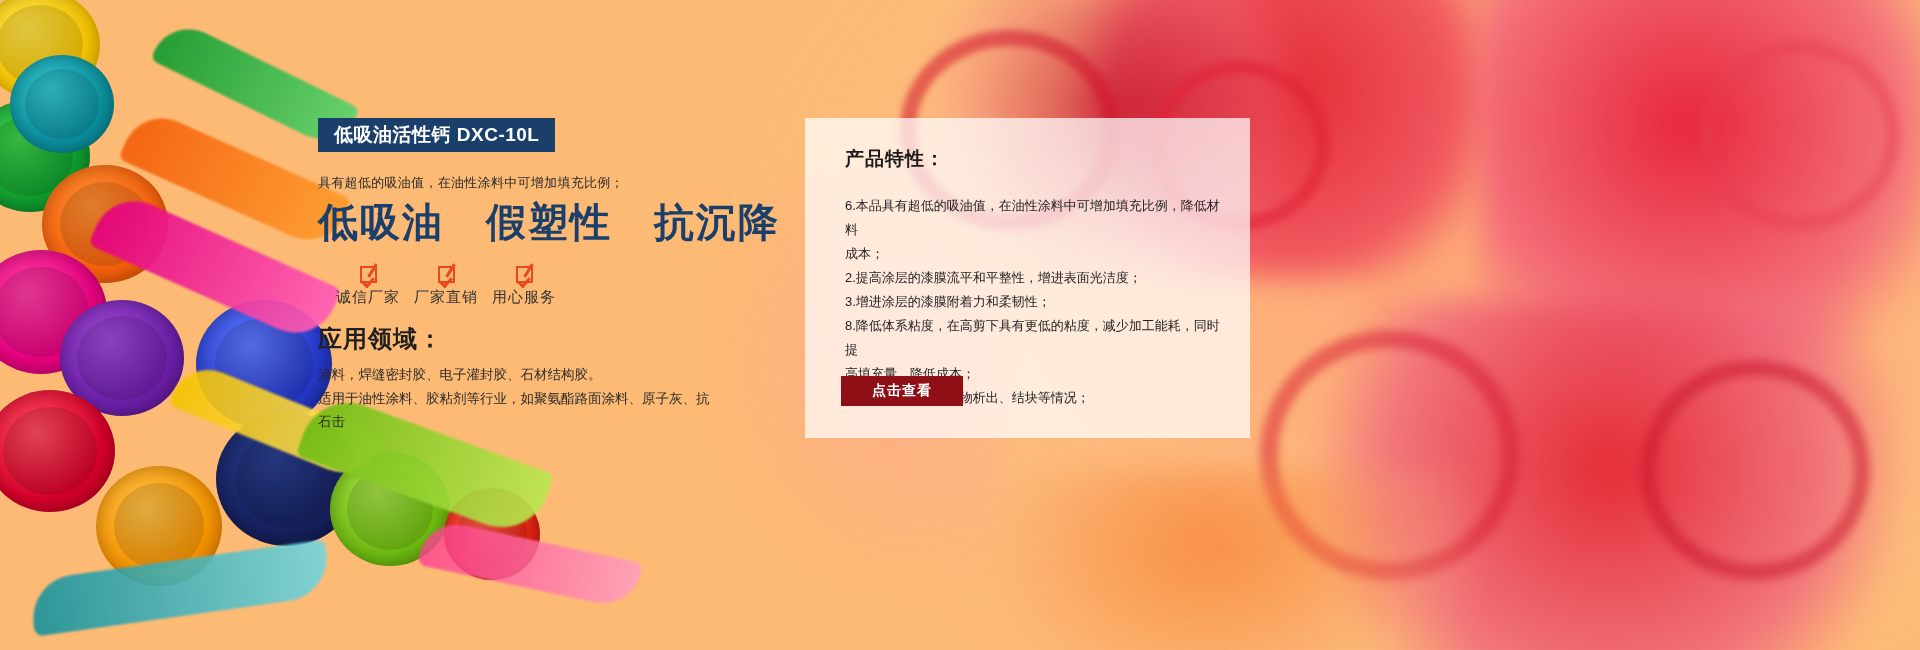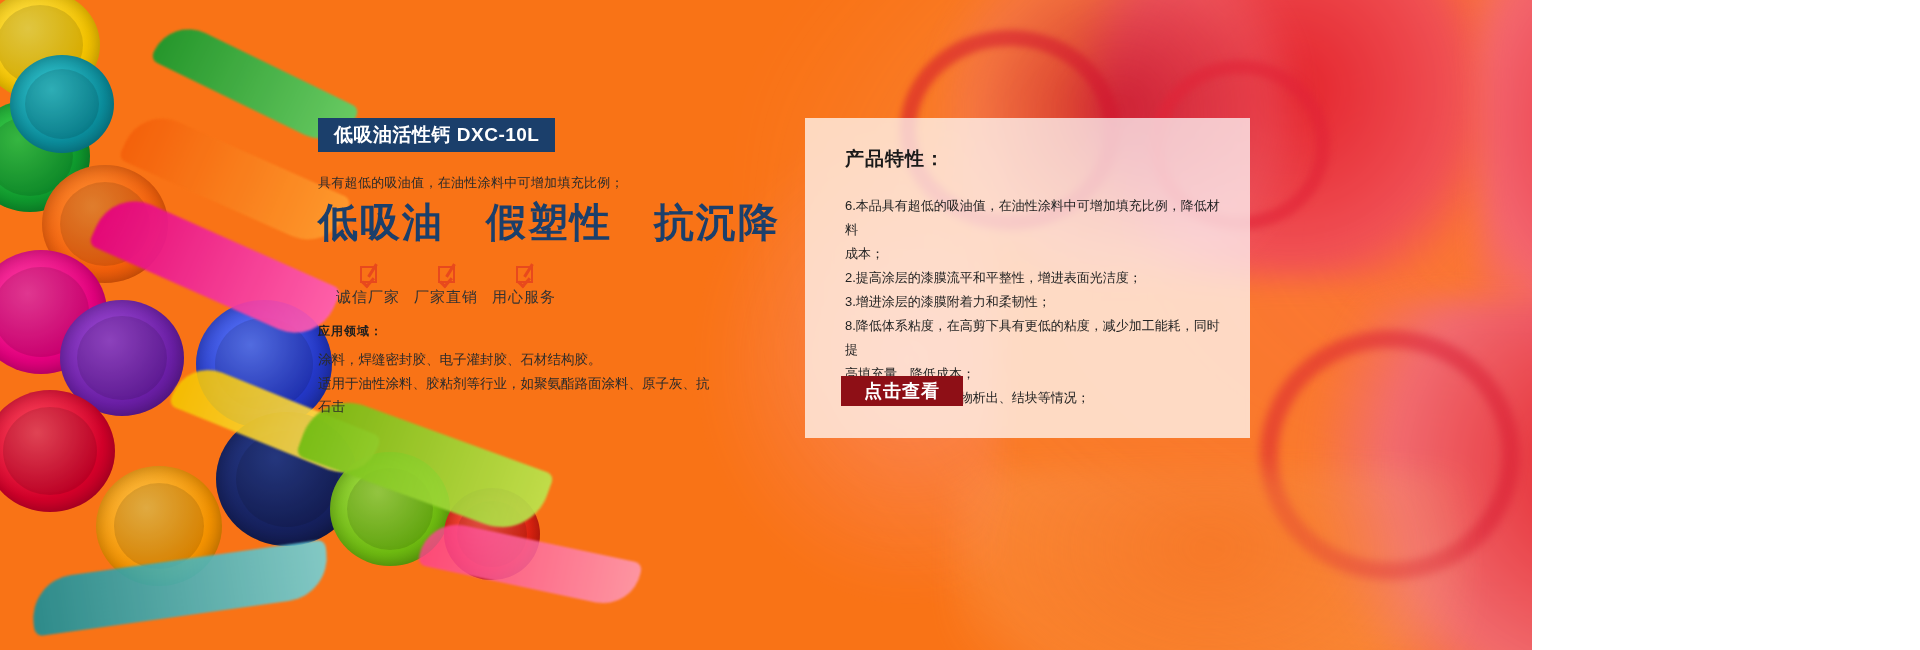--- a/index.html
+++ b/index.html
@@ -2,21 +2,21 @@
 <html><head>
 <meta charset="utf-8">
 <style>
   * { margin:0; padding:0; box-sizing:border-box; }
   html,body { width:1920px; height:650px; overflow:hidden; }
   body {
     font-family:"Liberation Sans","DejaVu Sans",sans-serif;
     background:#ffffff;
     position:relative;
   }
-  .banner { position:absolute; inset:0; width:1532px; height:650px; overflow:hidden; background:#f97316; }
+  .banner { position:absolute; inset:0; width:1920px; height:650px; overflow:hidden; background:#fdba74; }
 
   
   .art { position:absolute; inset:0; pointer-events:none; }
   .ring { position:absolute; border-radius:50%; }
   .paint-can { position:absolute; border-radius:50%; box-shadow:inset 0 0 18px rgba(0,0,0,.28); }
   .paint-can::after {
     content:""; position:absolute; left:14%; top:14%; width:72%; height:72%;
     border-radius:50%; background:rgba(0,0,0,.12);
   }
   .smear { position:absolute; filter:blur(1px); }
@@ -88,21 +88,21 @@
     position:absolute;
     left:9px; top:-5px;
     width:3px; height:15px;
     background:#e8491d;
     transform:rotate(32deg);
   }
   .check-label { font-size:15px; color:#333; letter-spacing:1px; }
 
   .field-title {
     margin-top:16px;
-    font-size:12px;
+    font-size:24px;
     font-weight:bold;
     color:#1f1f1f;
     letter-spacing:1px;
   }
   .field-body {
     margin-top:8px;
     font-size:13.5px;
     line-height:1.75;
     color:#2b2b2b;
     width:400px;
@@ -131,21 +131,21 @@
     width:385px;
   }
   .panel-list p { margin:0; }
 
   .cta {
     position:absolute;
     left:841px; top:376px;
     width:122px; height:30px;
     background:#8e0f16;
     color:#ffffff;
-    font-size:18px;
+    font-size:14px;
     font-weight:bold;
     letter-spacing:1px;
     display:flex;
     align-items:center;
     justify-content:center;
     border:none;
     cursor:pointer;
   }
 </style>
 </head>

